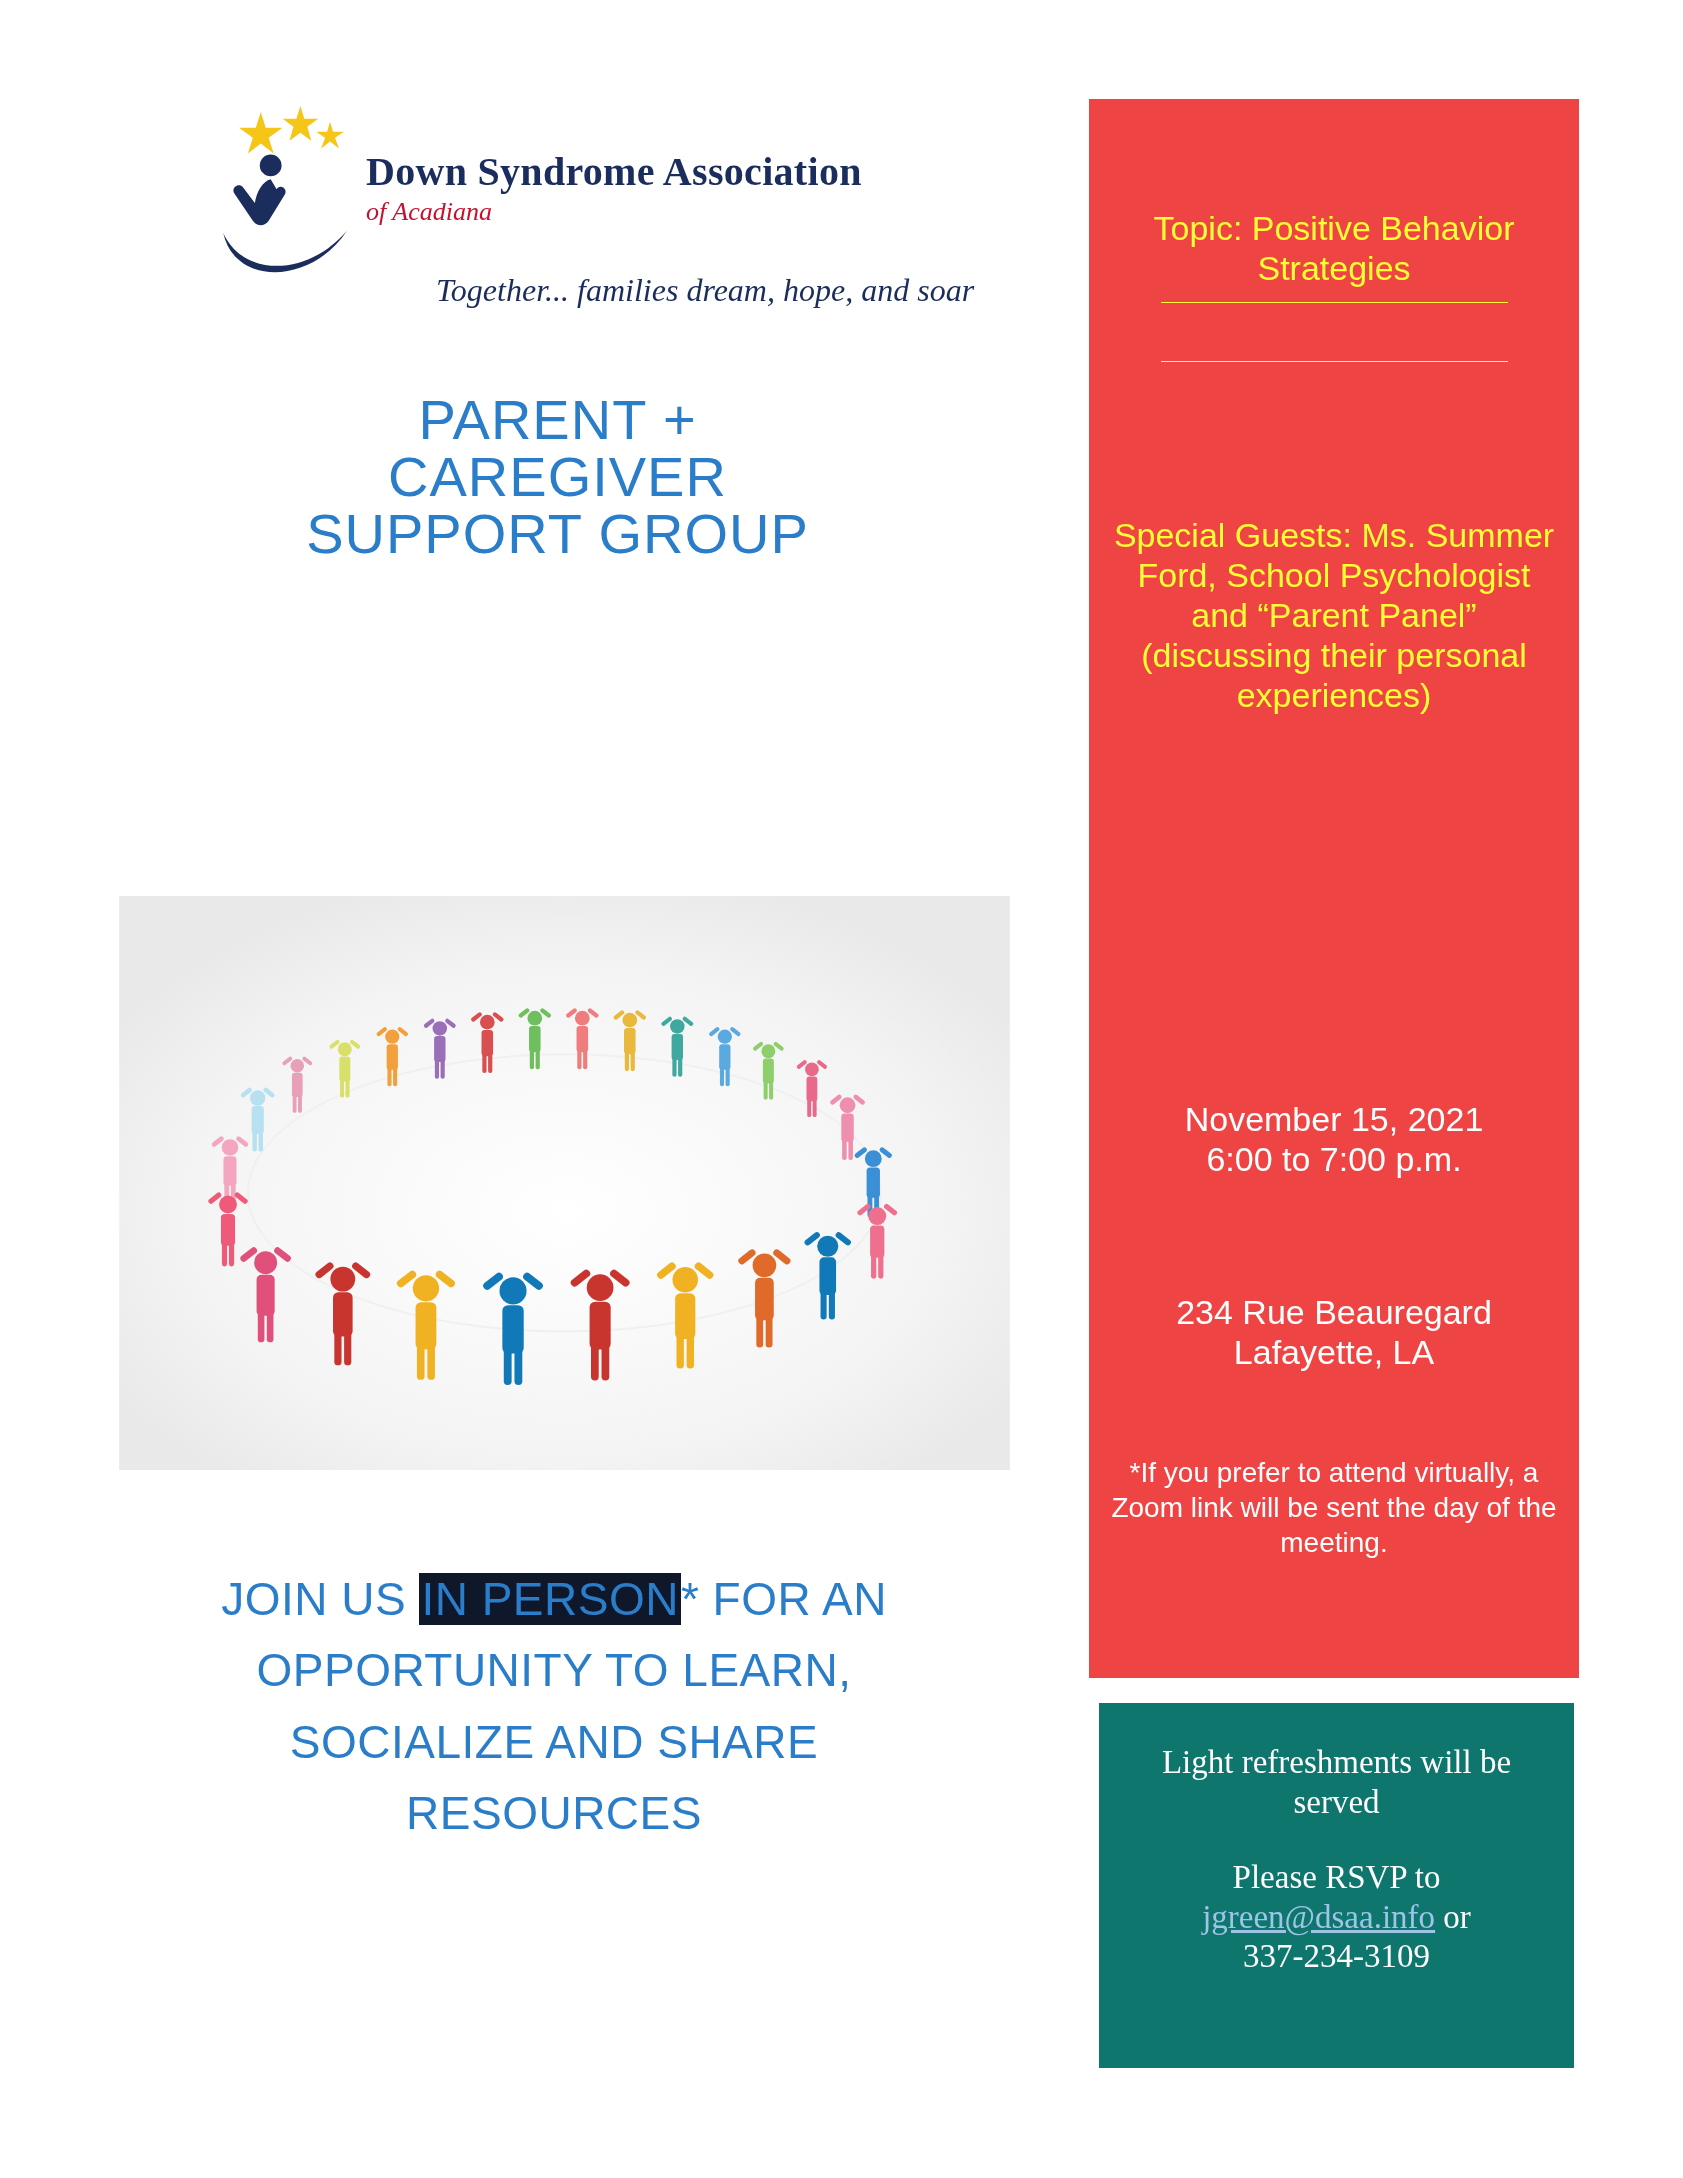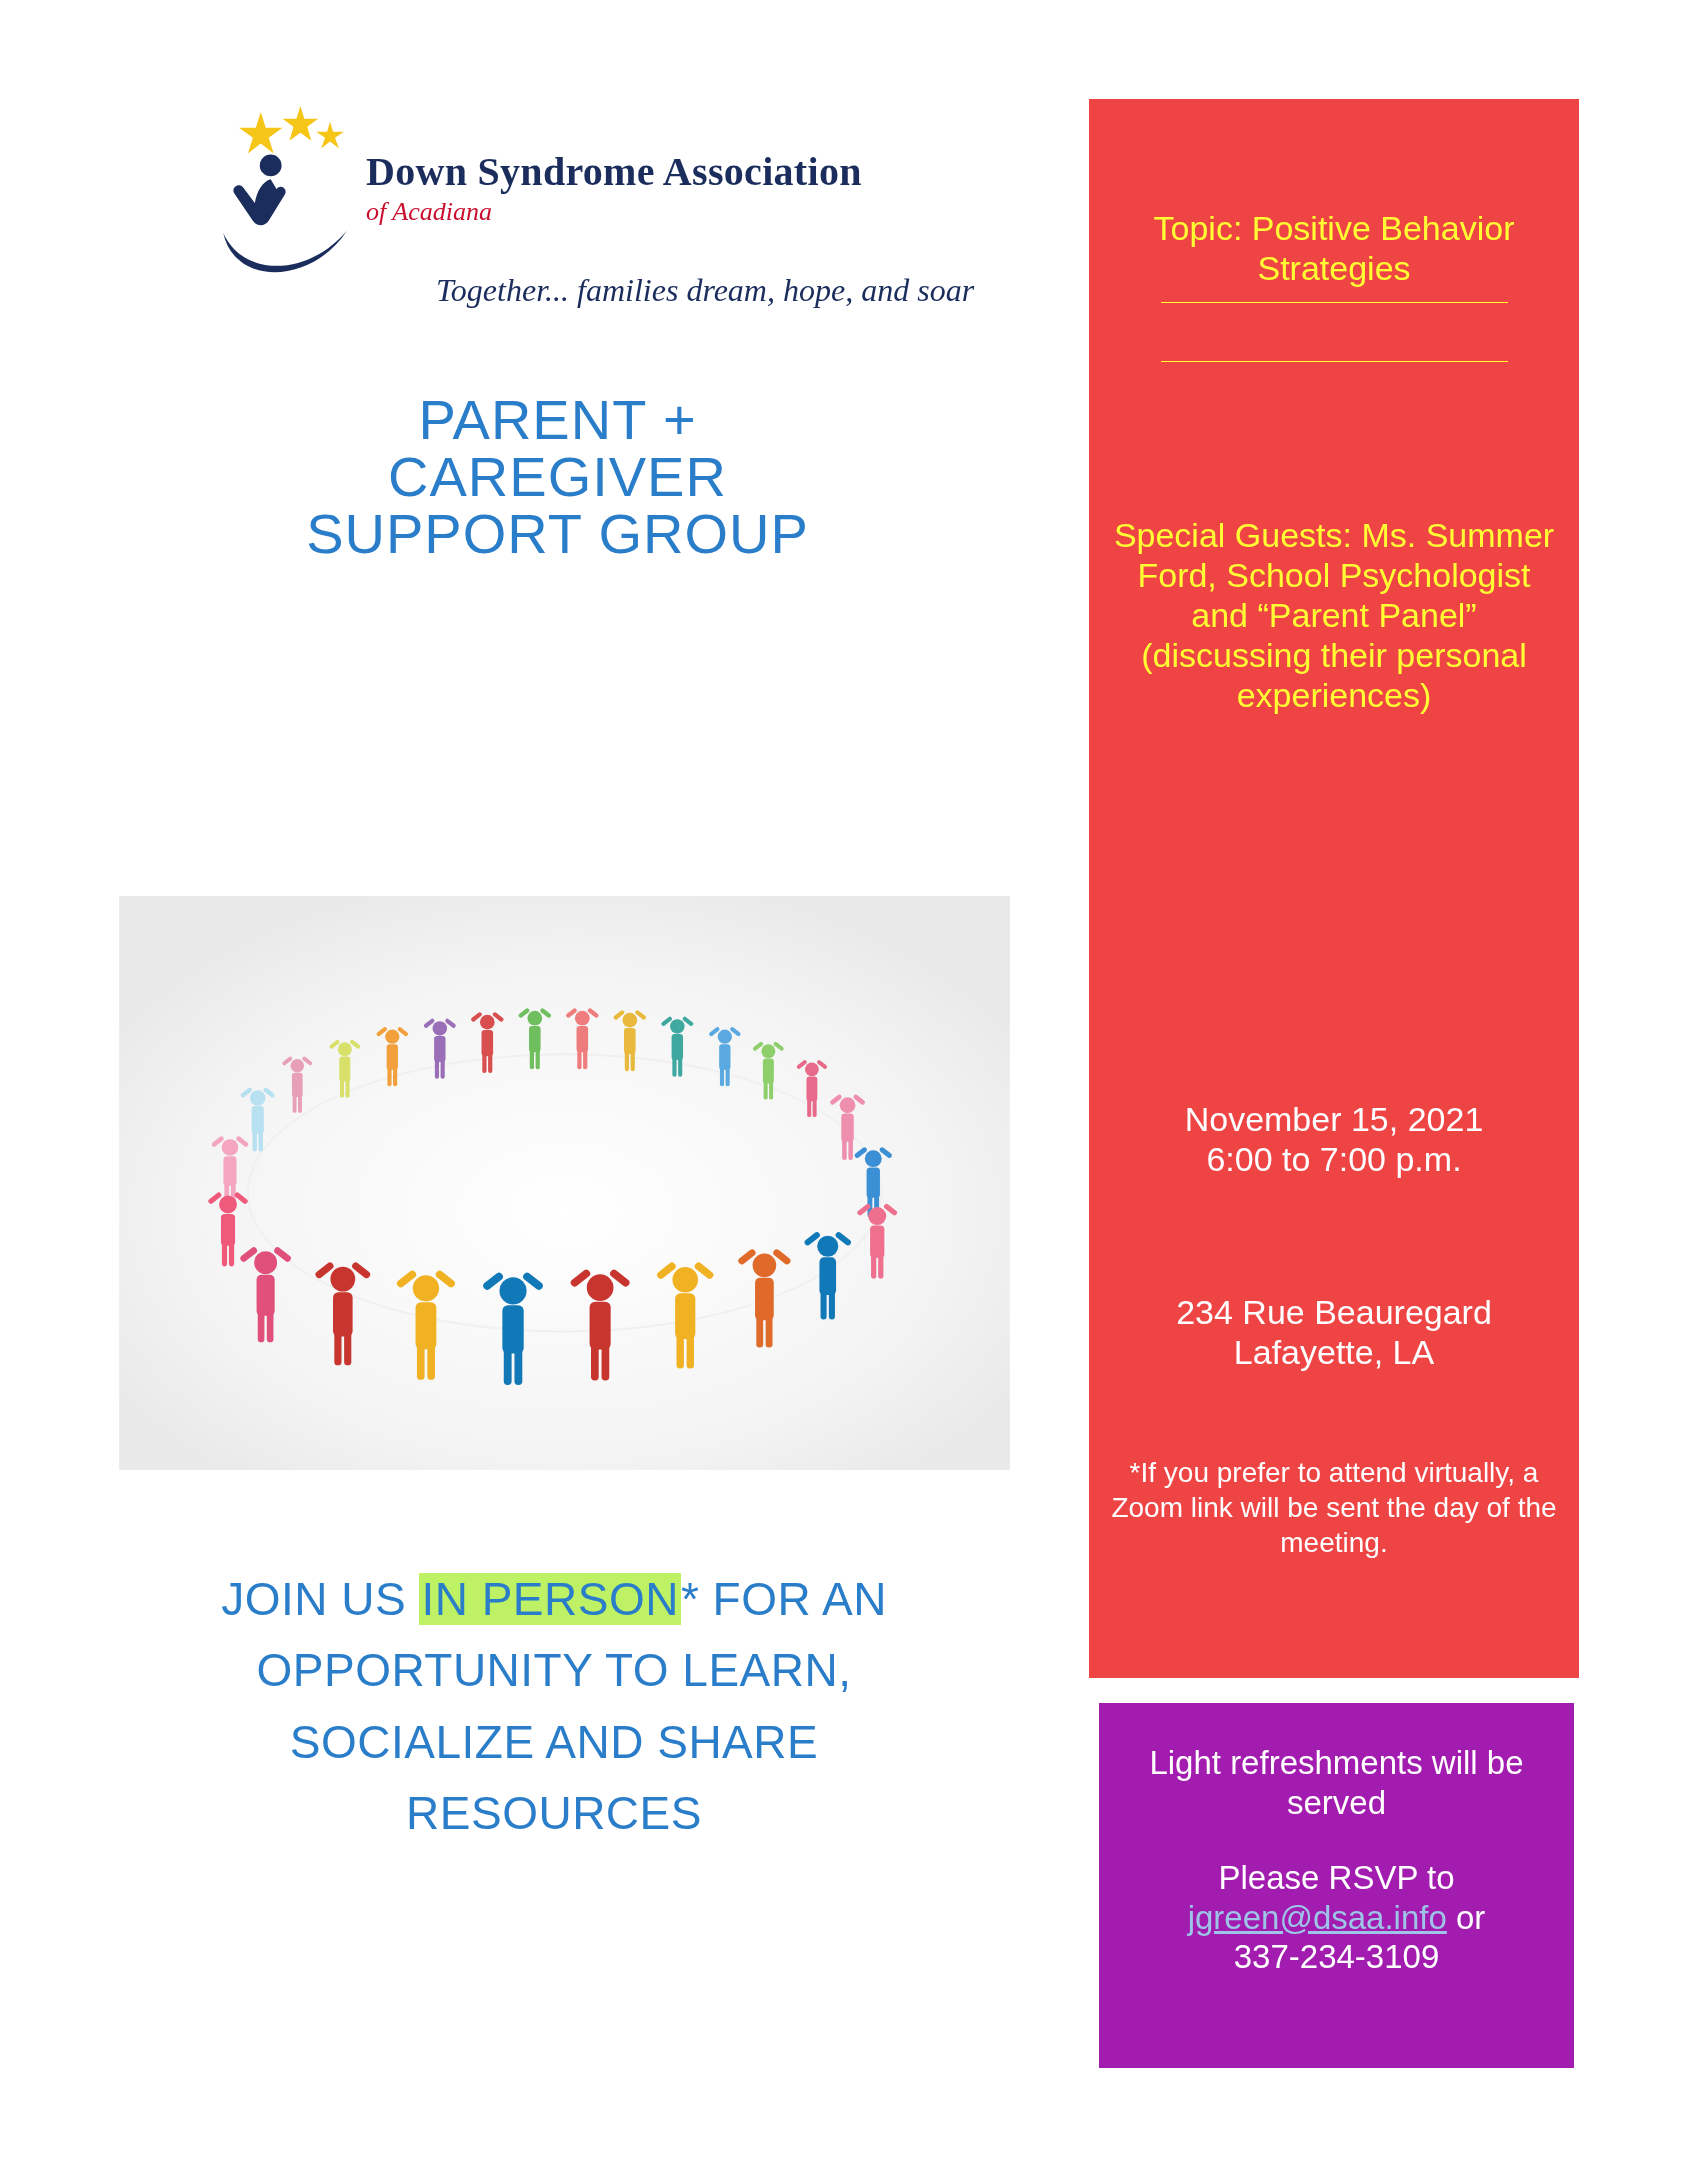--- a/index.html
+++ b/index.html
@@ -107,21 +107,21 @@
     top: 1564px;
     width: 950px;
     text-align: center;
     color: #2a7dc9;
     font-size: 46px;
     line-height: 1.55;
     font-weight: 300;
     letter-spacing: 0.5px;
   }
   .cta .hl {
-    background: #bef264;
+    background: #0f172a;
     color: #2a7dc9;
     padding: 0 2px;
   }
 
   
   .panel-blue {
     position: absolute;
     left: 1089px;
     top: 99px;
     width: 490px;
@@ -159,24 +159,25 @@
     font-weight: 300;
     color: #ffffff;
   }
 
   .panel-navy {
     position: absolute;
     left: 1099px;
     top: 1703px;
     width: 475px;
     height: 365px;
-    background: #a21caf;
+    background: #0f766e;
     color: #ffffff;
     box-sizing: border-box;
     padding: 40px 20px 0 20px;
+    font-family: Liberation Serif, serif;
   }
   .navy-line {
     text-align: center;
     font-size: 33px;
     line-height: 1.2;
     font-weight: 300;
   }
   .navy-gap { height: 36px; }
   .email-link {
     color: #9ec4e8;

